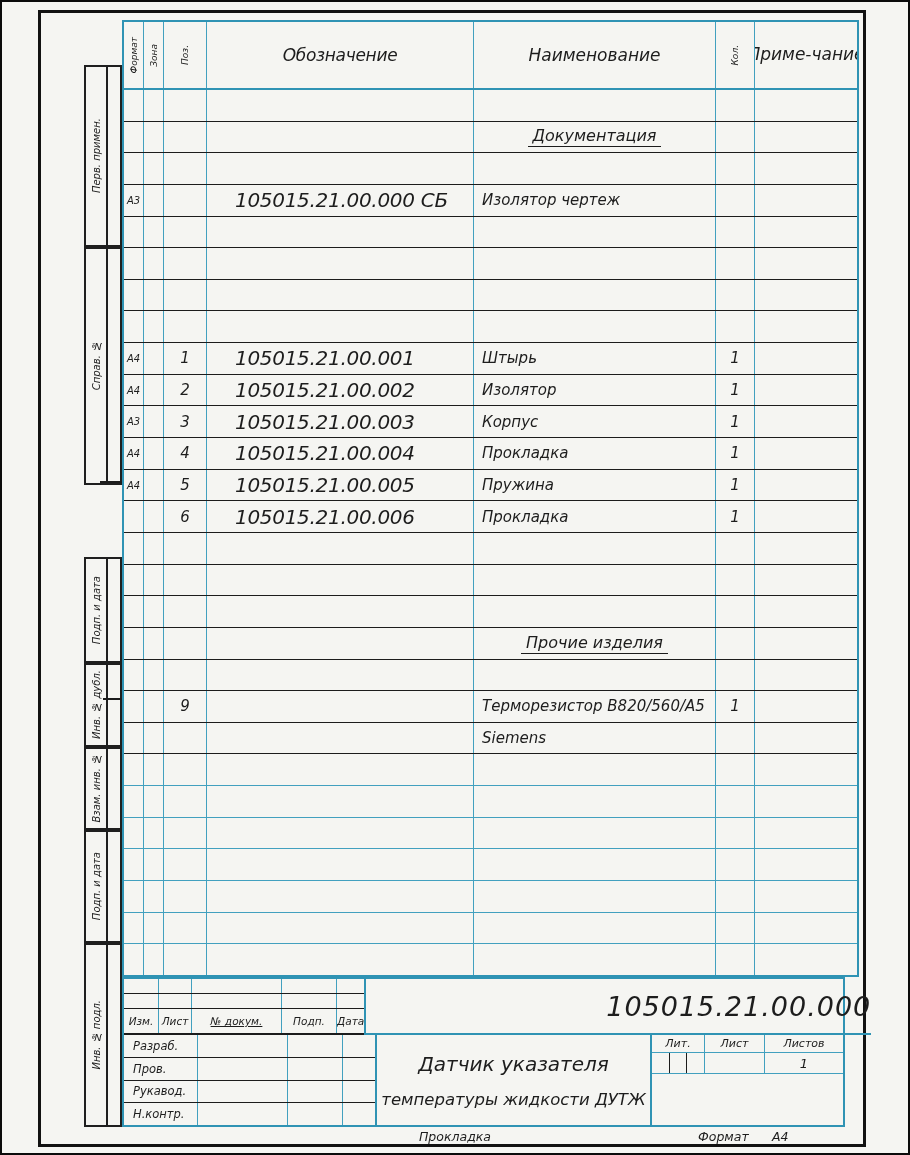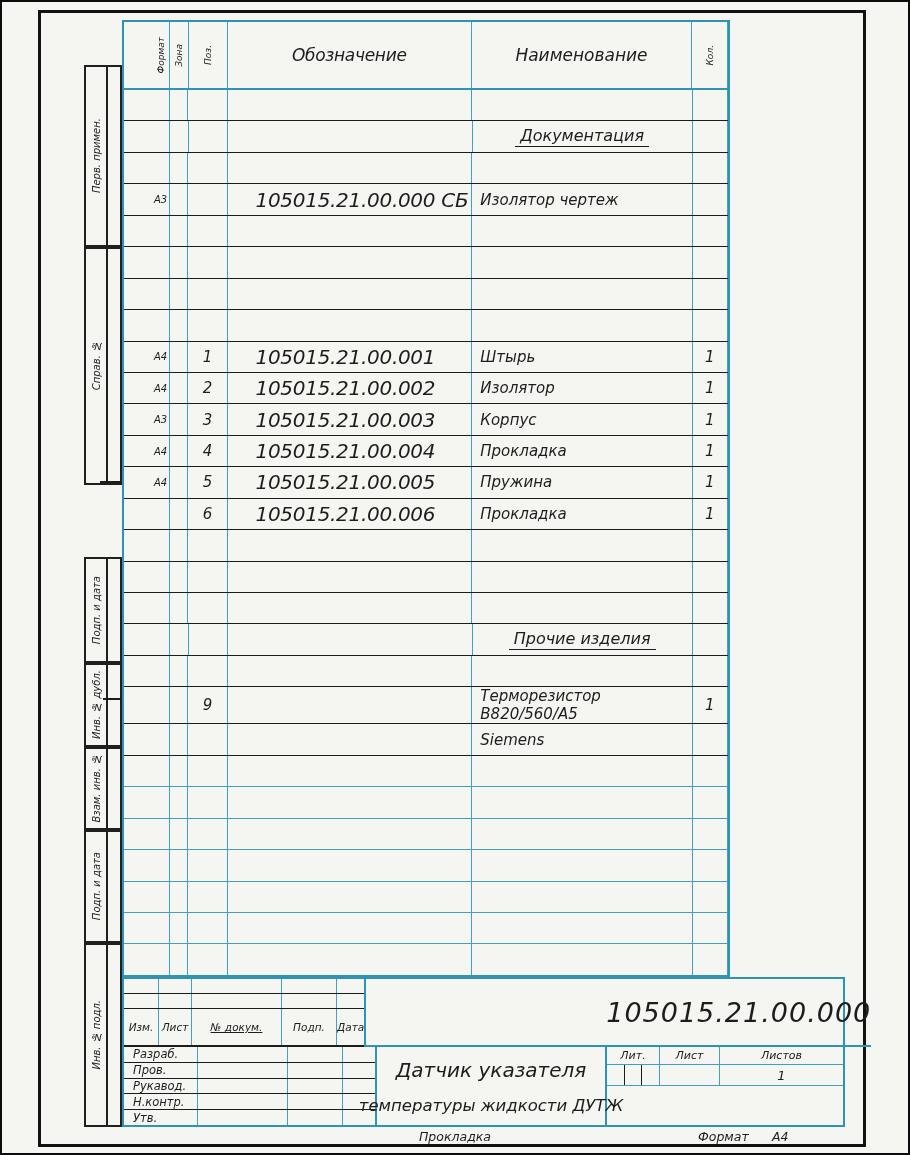--- a/index.html
+++ b/index.html
@@ -9,63 +9,63 @@
   .image-edge{position:absolute;inset:0;border:2px solid #0b0b0b;pointer-events:none;z-index:50;}
   .frame{position:absolute;left:38px;top:10px;width:828px;height:1137px;border:3px solid #121212;}
 
   
   .side-box{position:absolute;left:84px;width:38px;border:2px solid #1f1f1f;display:flex;background:transparent;}
   .side-box .lbl{flex:1;display:flex;align-items:center;justify-content:center;border-right:2px solid #1f1f1f;overflow:hidden;}
   .side-box .spacer{width:12px;}
   .vtext{writing-mode:vertical-rl;transform:rotate(180deg);font-size:10px;white-space:nowrap;}
 
   
-  .spec{position:absolute;left:122px;top:20px;width:608px;height:957px;border:2px solid #2f93b4;
+  .spec{position:absolute;left:122px;top:20px;width:737px;height:957px;border:2px solid #2f93b4;
         display:flex;flex-direction:column;}
   .cell{border-right:1.2px solid #42a0bf;display:flex;align-items:center;overflow:hidden;}
   .cell:last-child{border-right:none;}
-  .c-f{width:20px;justify-content:center;font-size:10px;margin-left:28px;}
+  .c-f{width:20px;justify-content:center;font-size:10px;}
   .c-z{width:20px;justify-content:center;font-size:10px;}
   .c-p{width:43px;justify-content:center;font-size:15px;}
   .c-d{width:267px;padding-left:28px;font-size:20px;letter-spacing:-0.3px;}
   .c-n{width:242px;padding-left:8px;font-size:15px;}
   .c-q{width:39px;justify-content:center;font-size:15px;}
   .c-note{flex:1;}
   .spec-header{display:flex;height:68px;border-bottom:2px solid #2f93b4;}
   .spec-header .cell{justify-content:center;padding:0;font-size:17px;}
   .hd-rot{font-size:9px;}
   .hd-note{flex-direction:row;font-size:14px;line-height:1.15;justify-content:center;}
   .spec-body{flex:1;display:flex;flex-direction:column;}
   .trow{display:flex;flex:1;border-bottom:1.2px solid #42a0bf;}
   .trow.ruled{border-bottom:1.6px solid #1c1c1c;}
   .trow:last-child{border-bottom:none;}
   .c-n.sec{justify-content:center;padding-left:0;}
   .section-title{border-bottom:1.6px solid #1c1c1c;padding:0 5px 1px 5px;font-size:16px;}
 
   
   .title-block{position:absolute;left:122px;top:977px;width:723px;height:150px;border:2px solid #2f93b4;
                display:flex;flex-direction:column;}
-  .tb-top{display:flex;height:68px;}
+  .tb-top{display:flex;height:56px;}
   .tb-left{width:253px;display:flex;flex-direction:column;border-right:2px solid #2f93b4;}
   .tb-reserve{display:flex;height:15px;border-bottom:1.4px solid #1c1c1c;}
   .tb-chg{display:flex;flex:1;border-bottom:2px solid #1c1c1c;}
   .tcell{border-right:1.2px solid #42a0bf;display:flex;align-items:center;justify-content:center;font-size:10.5px;overflow:hidden;}
   .tcell:last-child{border-right:none;}
   .w-izm{width:35px;}.w-list{width:33px;}.w-doc{width:90px;text-decoration:underline;}.w-podp{width:55px;}.w-data{flex:1;}
   .tb-doc{flex:1;display:flex;align-items:center;justify-content:center;border-bottom:2px solid #2f93b4;
           font-size:27px;letter-spacing:1px;padding-left:240px;white-space:nowrap;}
   .tb-bottom{display:flex;flex:1;}
   .tb-roles{width:253px;display:flex;flex-direction:column;border-right:2px solid #2f93b4;}
   .role-row{flex:1;display:flex;border-bottom:1.4px solid #1c1c1c;}
   .role-row:last-child{border-bottom:none;}
   .role-label{width:68px;padding-left:3px;font-size:11.5px;display:flex;align-items:center;border-right:1.2px solid #42a0bf;overflow:hidden;margin-left:6px;}
   .role-c{border-right:1.2px solid #42a0bf;}
   .role-c:last-child{border-right:none;}
   .rc-doc{width:90px;}.rc-podp{width:55px;}.rc-data{flex:1;}
-  .tb-title{width:230px;border-right:2px solid #2f93b4;display:flex;flex-direction:column;align-items:center;justify-content:center;gap:14px;padding:4px;}
+  .tb-title{width:275px;border-right:2px solid #2f93b4;display:flex;flex-direction:column;align-items:center;justify-content:center;gap:14px;padding:4px;}
   .tb-title .l1{font-size:20px;white-space:nowrap;}
   .tb-title .l2{font-size:16.5px;white-space:nowrap;}
   .tb-lit{flex:1;display:flex;flex-direction:column;}
   .lit-head{display:flex;height:18px;border-bottom:1.2px solid #42a0bf;}
   .lit-head .tcell{font-size:11px;}
   .lw-lit{width:53px;}.lw-list{width:60px;}.lw-listov{flex:1;}
   .lit-vals{display:flex;height:21px;border-bottom:1.2px solid #42a0bf;}
   .lit-box{width:53px;display:flex;border-right:1.2px solid #42a0bf;}
   .lit-sub{flex:1;border-right:1.6px solid #1c1c1c;}
   .lit-sub:last-child{border-right:none;}
@@ -459,26 +459,20 @@
             <div class="role-c rc-doc"></div>
             <div class="role-c rc-podp"></div>
             <div class="role-c rc-data"></div>
           </div>
           <div class="role-row">
             <div class="role-label">Н.контр.</div>
             <div class="role-c rc-doc"></div>
             <div class="role-c rc-podp"></div>
             <div class="role-c rc-data"></div>
           </div>
-          <div class="role-row">
-            <div class="role-label">Утв.</div>
-            <div class="role-c rc-doc"></div>
-            <div class="role-c rc-podp"></div>
-            <div class="role-c rc-data"></div>
-          </div>
         </div>
       <div class="tb-title">
         <span class="l1">Датчик указателя</span>
         <span class="l2">температуры жидкости ДУТЖ</span>
       </div>
       <div class="tb-lit">
         <div class="lit-head">
           <div class="tcell lw-lit">Лит.</div>
           <div class="tcell lw-list">Лист</div>
           <div class="tcell lw-listov">Листов</div>

